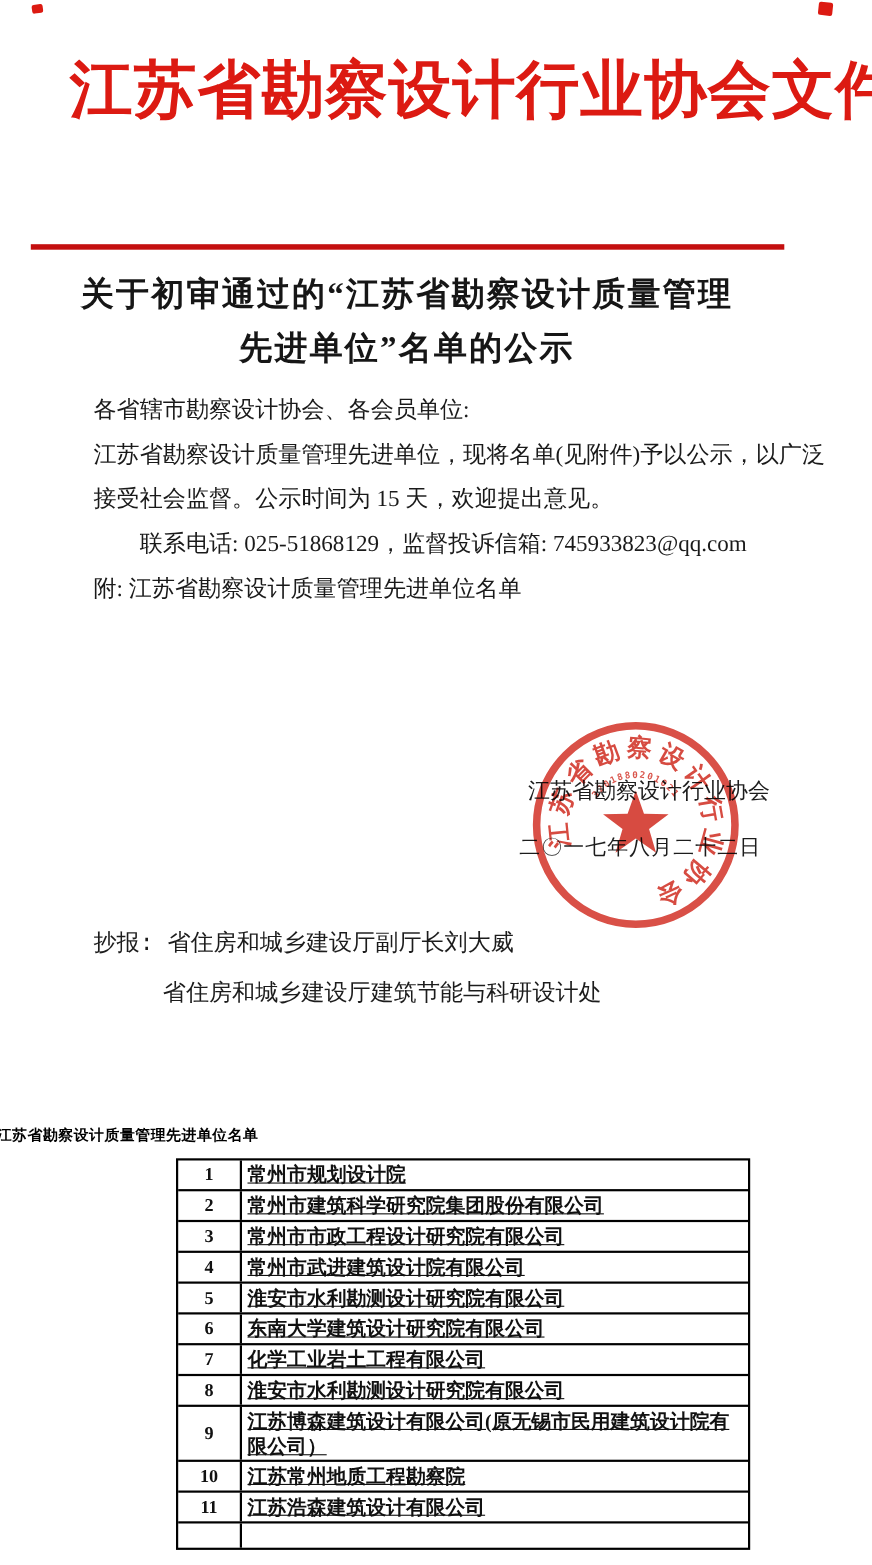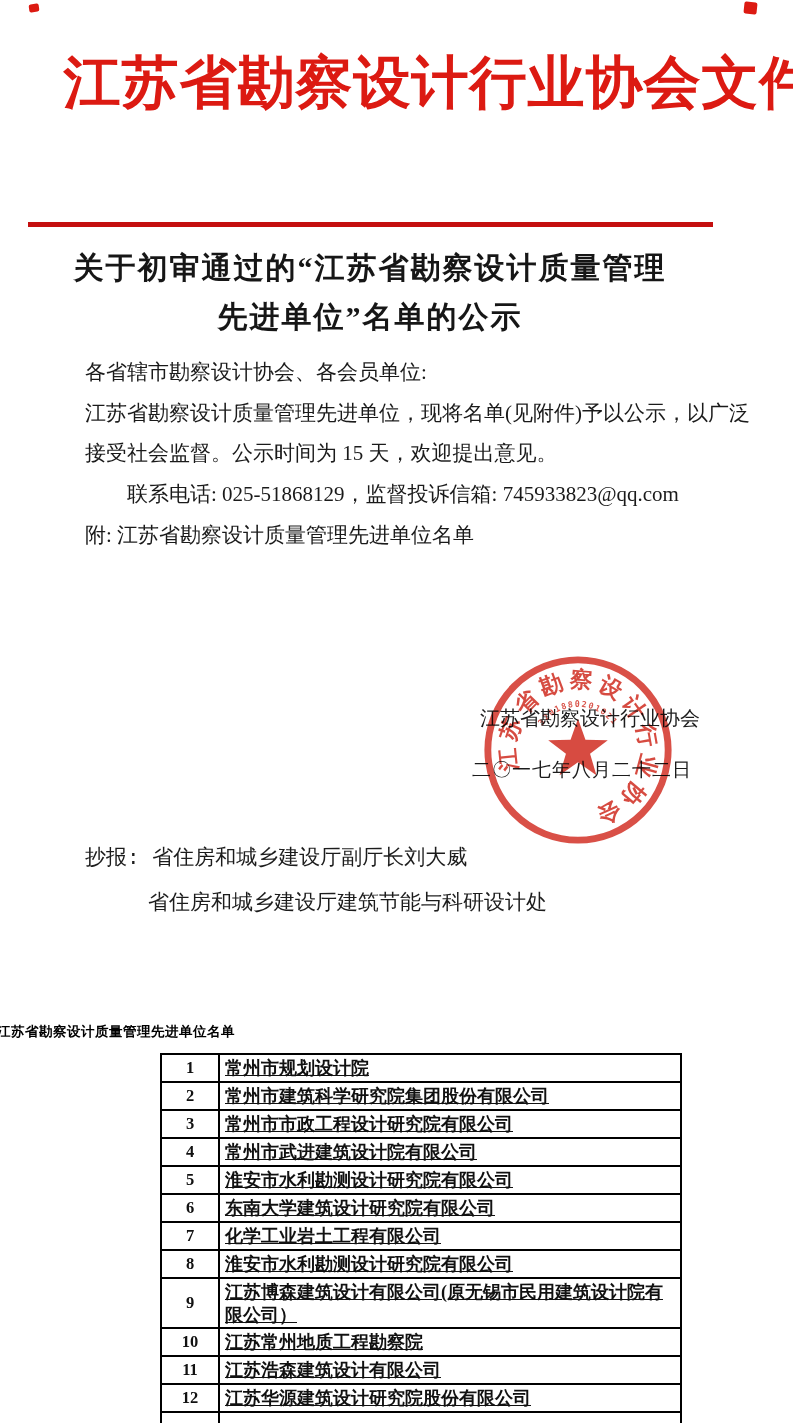--- a/index.html
+++ b/index.html
@@ -150,23 +150,19 @@
       <div class="tname">江苏博森建筑设计有限公司(原无锡市民用建筑设计院有限公司）</div>
     </div>
     <div class="trow">
       <div class="tno">10</div>
       <div class="tname">江苏常州地质工程勘察院</div>
     </div>
     <div class="trow">
       <div class="tno">11</div>
       <div class="tname">江苏浩森建筑设计有限公司</div>
     </div>
-    <div class="trow">
-      <div class="tno">12</div>
-      <div class="tname">江苏华源建筑设计研究院股份有限公司</div>
-    </div>
     <div class="trow partial">
       <div class="tno"></div>
       <div class="tname"></div>
     </div>
   </div>
 
 </div>
 
 </body></html>

